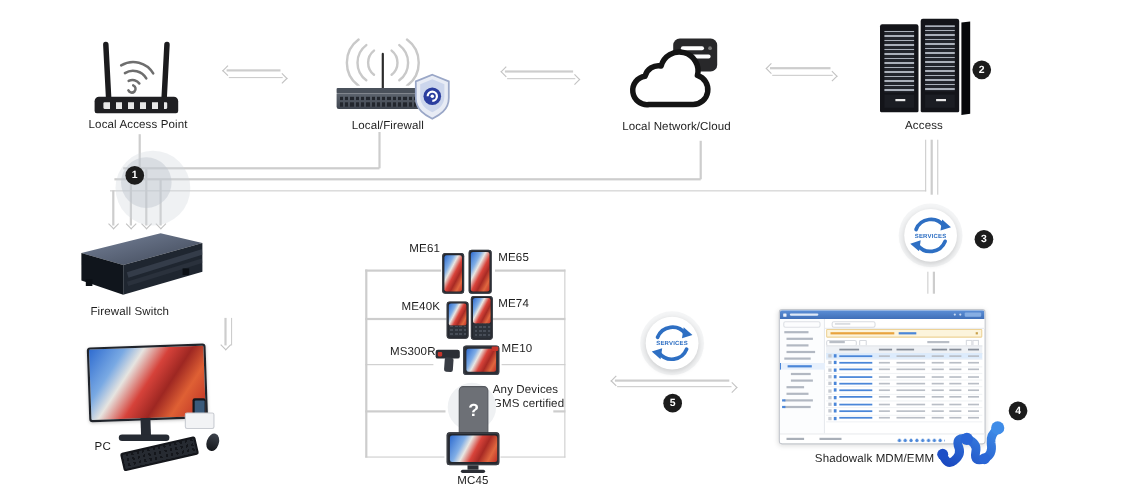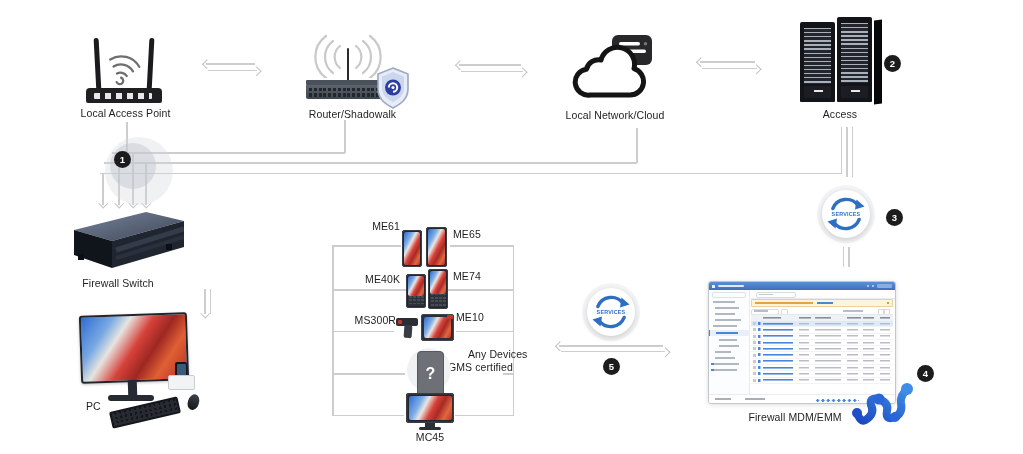--- a/index.html
+++ b/index.html
@@ -169,21 +169,21 @@
       <div style="position:absolute;left:3px;top:8px;right:3px;height:3.6px;background:repeating-linear-gradient(90deg,#22262d 0 3px,transparent 3px 4.8px)"></div>
     </div>
     <svg style="position:absolute;left:74px;top:36px" width="38" height="44" viewBox="0 0 38 44">
       <path d="M19 2 34 8 v15 c0 11 -9 16 -15 19 C13 39 4 34 4 23 V8 z" fill="#e8ecf5" stroke="#9aa7c7" stroke-width="1.6"></path>
       <path d="M19 6 30 10.5 v11.5 c0 8 -6.5 12 -11 14 -4.5 -2 -11 -6 -11 -14 V10.5 z" fill="#ccd6ec"></path>
       <circle cx="19" cy="21.5" r="8" fill="#2b3e9f"></circle>
       <path d="M14.8 21.5 a4.2 4.2 0 1 1 4.2 4.2" stroke="#fff" stroke-width="2" fill="none"></path>
       <circle cx="19" cy="21.5" r="1.6" fill="#fff"></circle>
     </svg>
   </div>
-  <div class="lbl ctr" style="left:295px;top:108px;width:115px">Router/Shadowalk</div>
+  <div class="lbl ctr" style="left:295px;top:108px;width:115px">Local/Firewall</div>
 
   <div style="position:absolute;left:572px;top:33px;width:84px;height:70px;">
     <svg width="84" height="70" viewBox="0 0 84 70">
       <rect x="40" y="2" width="40" height="30" rx="6" fill="#28282a"></rect>
       <rect x="47" y="9" width="21" height="3.6" rx="1.8" fill="#fff"></rect>
       <rect x="47" y="16.5" width="27" height="3.6" rx="1.8" fill="#fff"></rect>
       <circle cx="73.5" cy="10.8" r="1.7" fill="#777"></circle>
       <path d="M18 62 h40 a13.5 13.5 0 0 0 4 -26.4 A17 17 0 0 0 29 27 a12.5 12.5 0 0 0 -14.6 9.3 A12 12 0 0 0 18 62 z" fill="#fff" stroke="#141414" stroke-width="5" stroke-linejoin="round"></path>
     </svg>
   </div>
@@ -267,21 +267,21 @@
     </div>
   </div>
   <div class="lbl" style="left:86px;top:400px">PC</div>
 
   <div class="lbl rgt" style="left:350px;top:220px;width:50px">ME61</div>
   <div class="lbl" style="left:453px;top:228px">ME65</div>
   <div class="lbl rgt" style="left:346px;top:273px;width:54px">ME40K</div>
   <div class="lbl" style="left:453px;top:270px">ME74</div>
   <div class="lbl rgt" style="left:342px;top:314px;width:54px">MS300R</div>
   <div class="lbl" style="left:456px;top:311px">ME10</div>
-  <div class="lbl" style="left:468px;top:348px">Any Devices</div>
+  <div class="lbl" style="left:448px;top:348px">Any Devices</div>
   <div class="lbl" style="left:448px;top:361px">GMS certified</div>
   <div class="lbl ctr" style="left:406px;top:431px;width:48px">MC45</div>
 
   <div class="phone" style="left:402px;top:230px;width:20px;height:37px">
       <div class="pscreen"></div>
     </div>
   <div class="phone" style="left:426px;top:227px;width:21px;height:40px">
       <div class="pscreen"></div>
     </div>
   <div class="phone" style="left:406px;top:274px;width:20px;height:34px">
@@ -384,21 +384,21 @@
       <div class="mr"></div>
       <div class="mr"></div>
       <div class="mr"></div>
     </div>
     <div style="left:0;bottom:0;right:0;height:8px;background:#fff;border-top:1px solid #e9ebee;">
       <div style="left:6px;top:3px;width:16px;height:1.8px;background:#a9afb8"></div>
       <div style="left:36px;top:3px;width:20px;height:1.8px;background:#a9afb8"></div>
       <div class="dots" style="right:36px;top:2.6px;width:44px;height:4.5px;"></div>
     </div>
   </div>
-  <div class="lbl ctr" style="left:735px;top:411px;width:120px">Firewall MDM/EMM</div>
+  <div class="lbl ctr" style="left:735px;top:411px;width:120px">Shadowalk MDM/EMM</div>
   <div class="step" style="left:917px;top:365px">
       <span>4</span>
     </div>
 
   <svg style="position:absolute;left:850px;top:376px" width="64" height="54" viewBox="0 0 64 54">
     <defs>
       <linearGradient id="lg" x1="0" y1="1" x2="1" y2="0">
         <stop offset="0" stop-color="#1b49c0"></stop>
           <stop offset="1" stop-color="#3f8ce8"></stop>
       </linearGradient>

